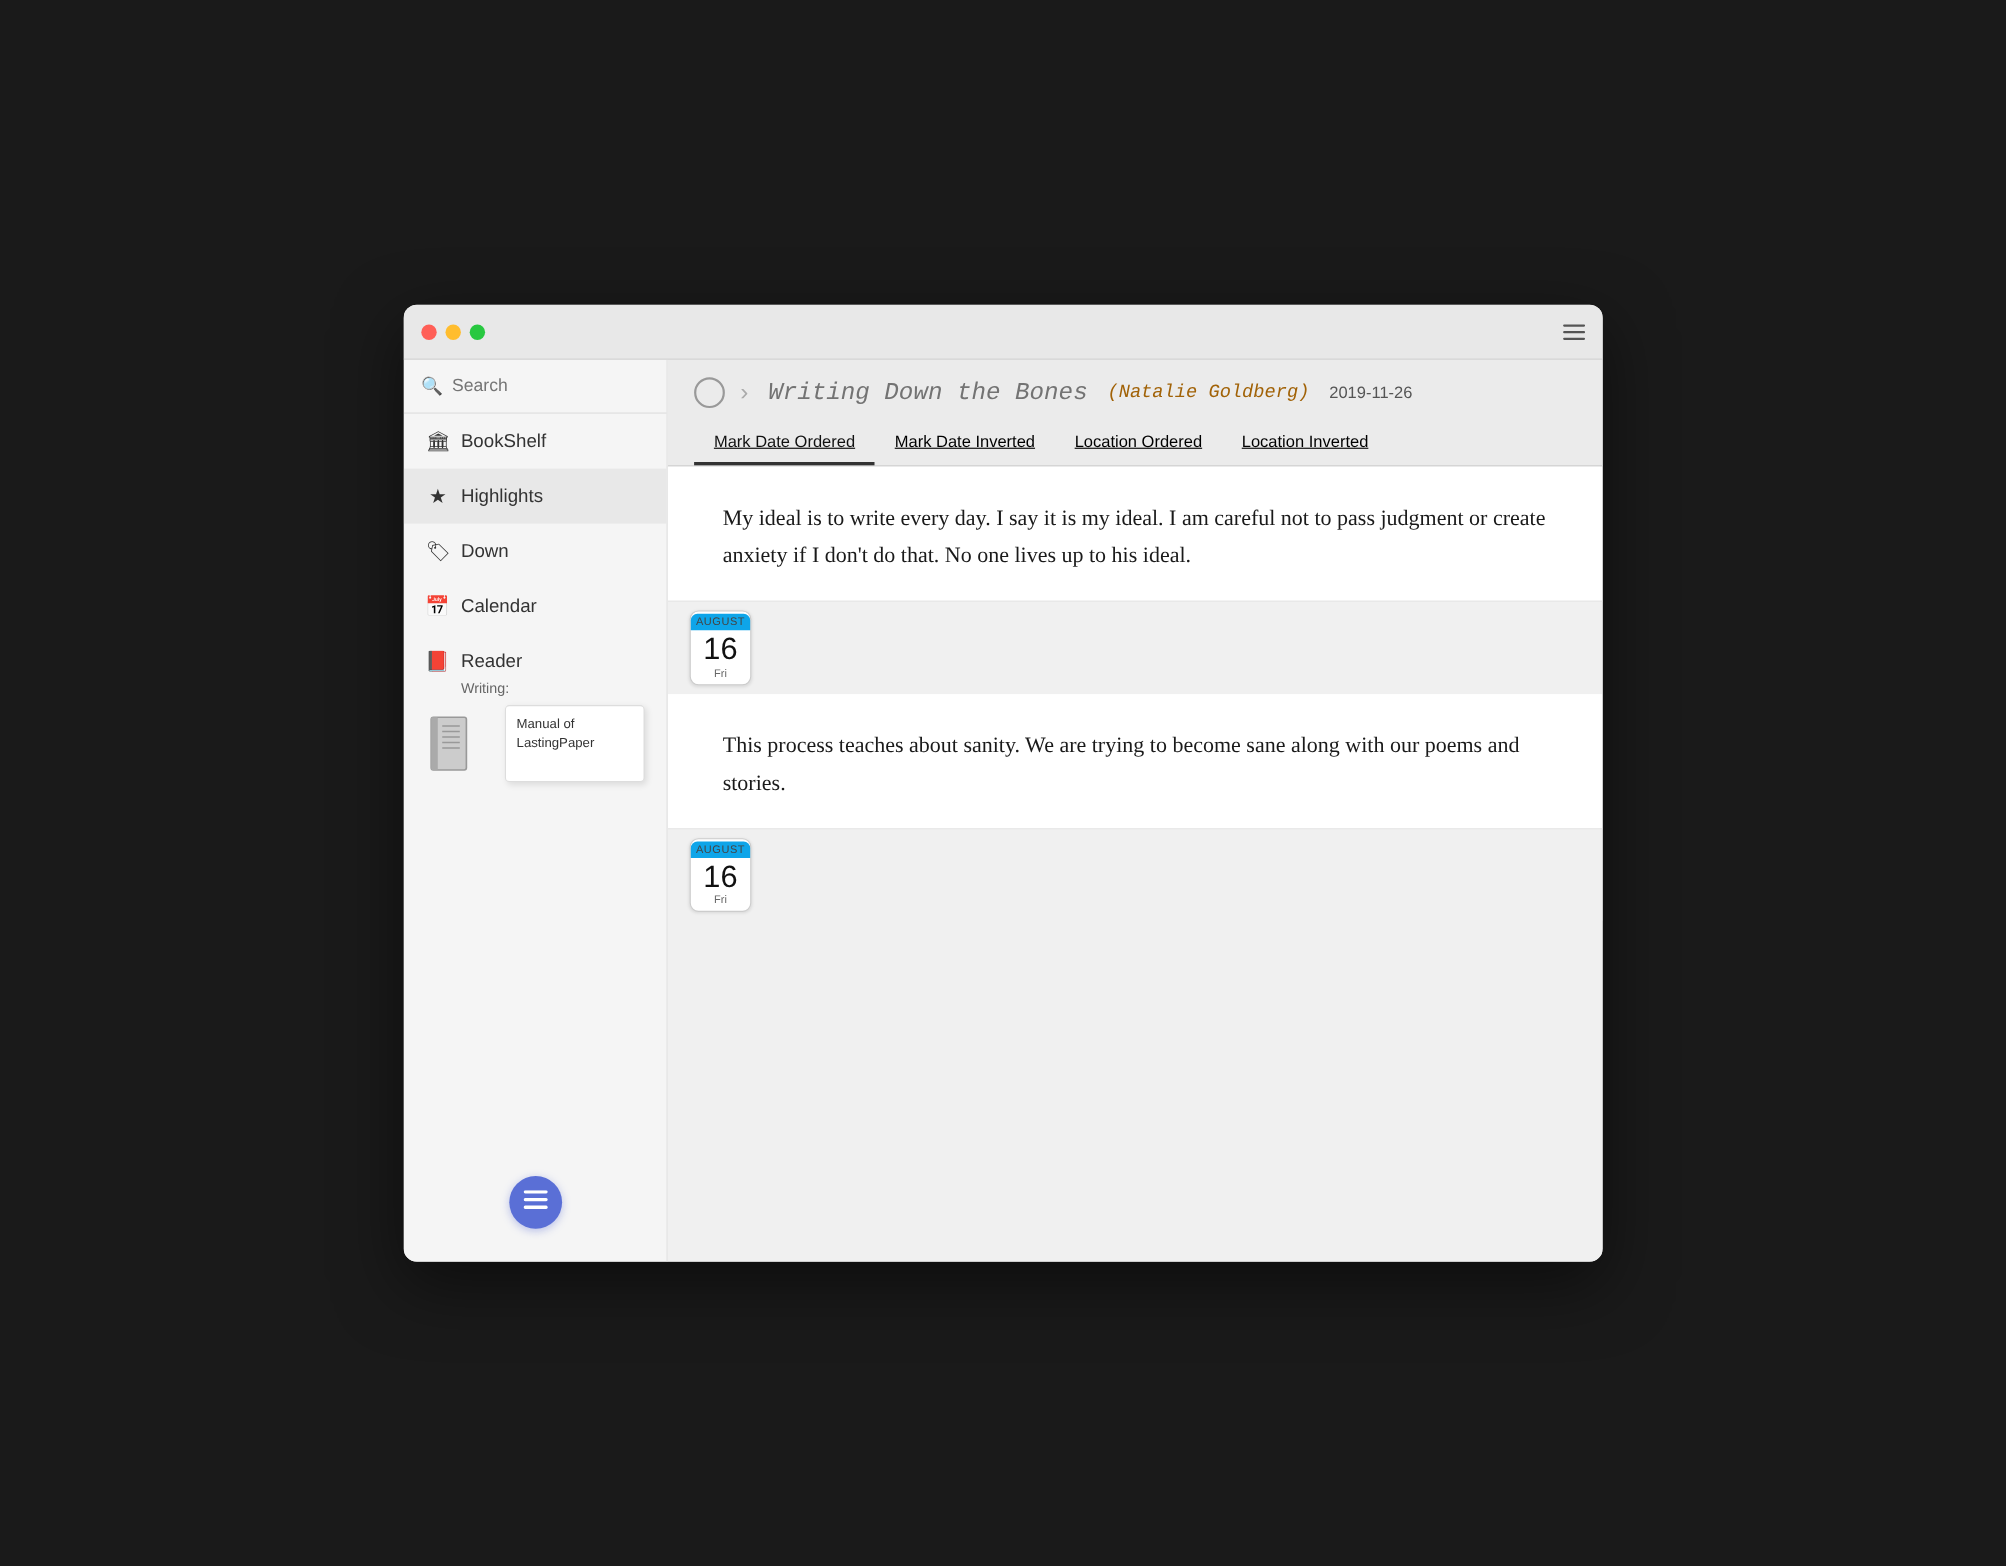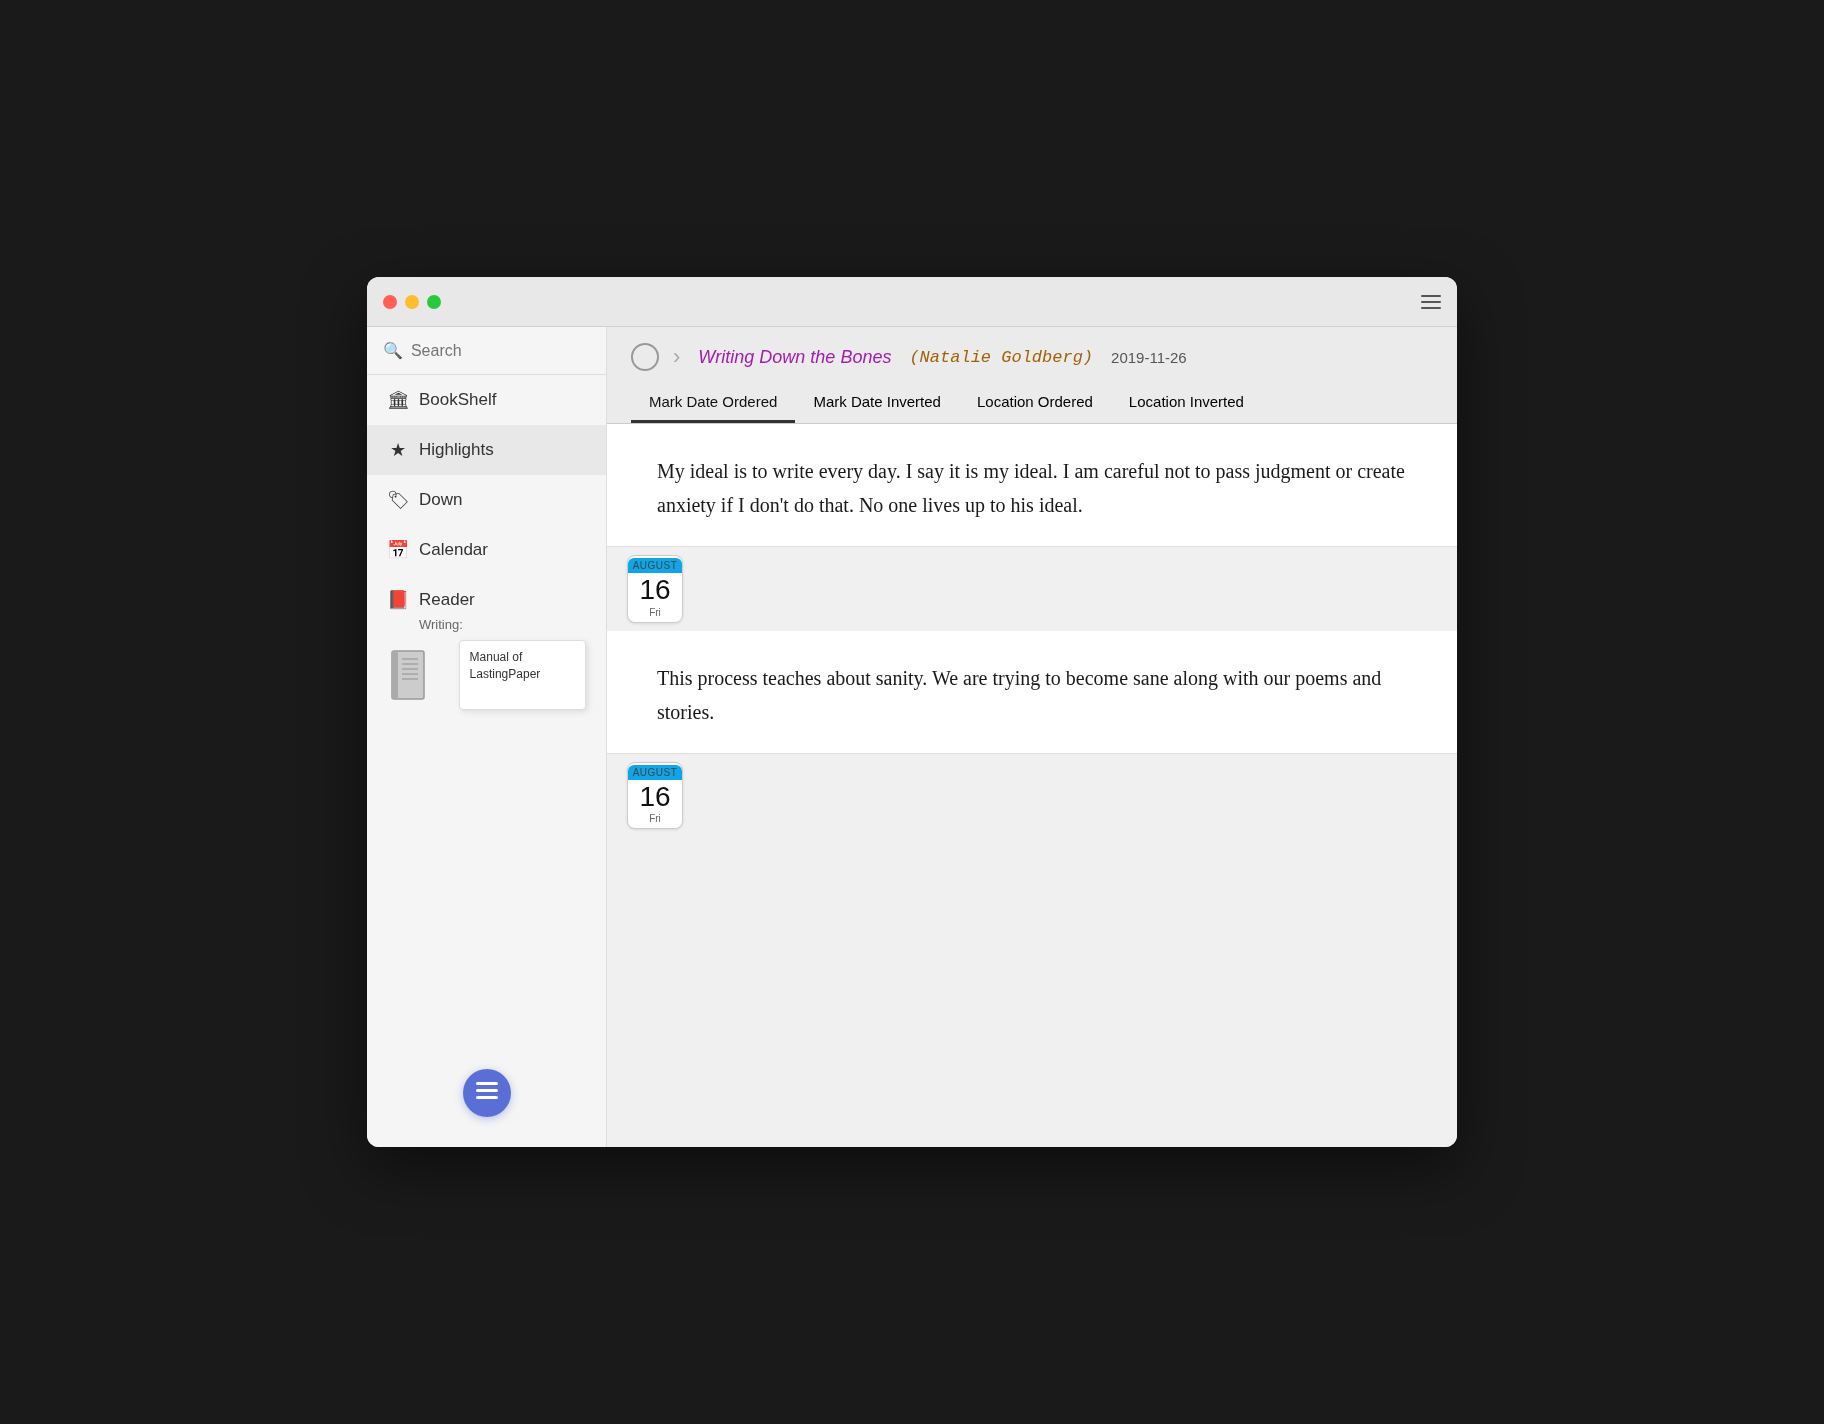--- a/index.html
+++ b/index.html
@@ -212,42 +212,43 @@
       border: 2px solid #999;
       background: transparent;
       cursor: pointer;
     }
     .chevron-right {
       color: #aaa;
       font-size: 22px;
       margin-right: 4px;
     }
     .book-title {
-      font-family: Liberation Sans, sans-serif;
+      font-family: Liberation Mono, monospace;
       font-style: italic;
-      font-size: 18px;
-      color: #a21caf;
+      font-size: 22px;
+      color: #737373;
     }
     .book-author {
       font-family: Liberation Mono, monospace;
       font-style: italic;
       font-size: 17px;
       color: #a16207;
       margin-left: 4px;
     }
     .book-date {
       font-size: 15px;
       color: #555;
       margin-left: 4px;
     }
 
     
     .tabs-row {
       display: flex;
       gap: 0;
+      text-decoration: underline;
     }
     .tab-item {
       padding: 10px 18px;
       font-size: 15px;
       color: #000000;
       cursor: pointer;
       border-bottom: 3px solid transparent;
       white-space: nowrap;
     }
     .tab-item.active {

